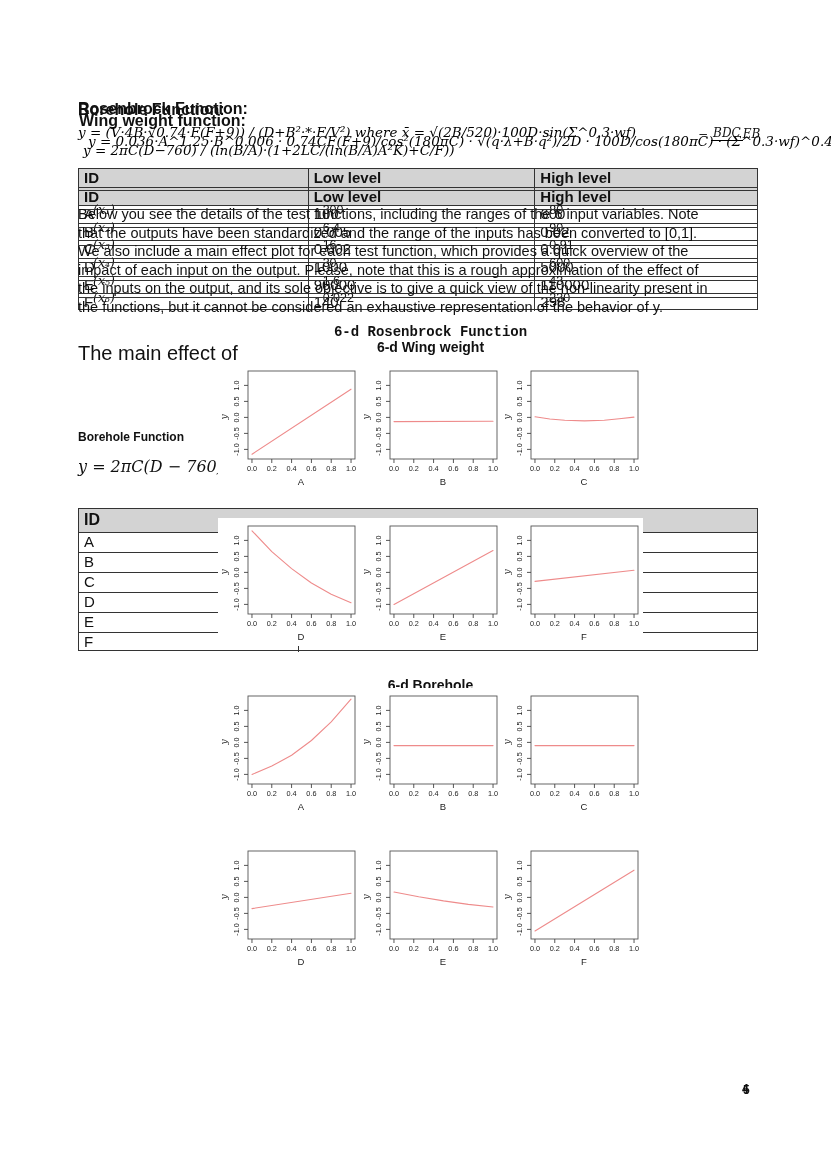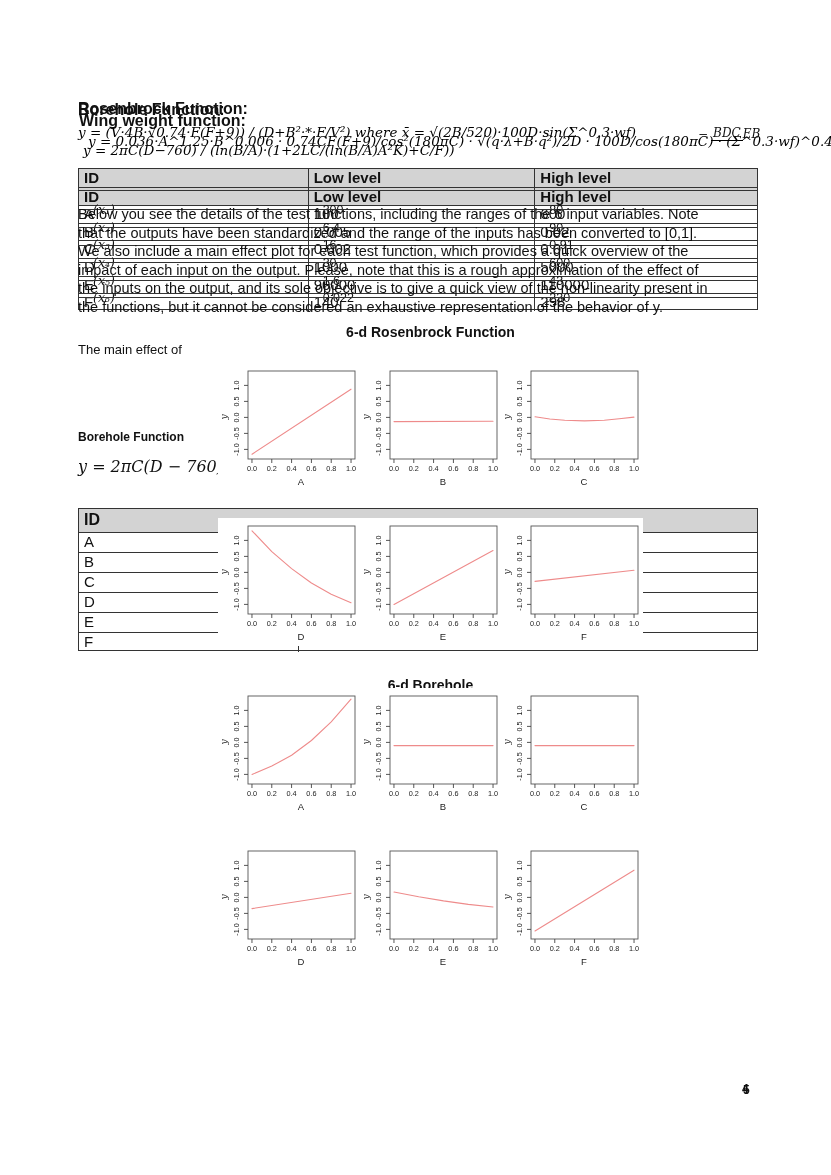--- a/index.html
+++ b/index.html
@@ -23,23 +23,23 @@
   .t1c0{width:230px;border-right:1px solid #333;}
   .t1c1{width:227px;border-right:1px solid #333;}
   .t1c2{width:222px;}
   .t1 .hdr{background:#d3d3d3;font-weight:bold;font-size:15px;height:18px;line-height:17px;}
   .t1 .datarow{height:17.67px;font-size:15px;line-height:16px;}
   .layer2{position:absolute;left:14px;top:-4px;font-size:12.5px;}
   .layer2.mathy{font-family:"DejaVu Serif",serif;font-style:italic;}
   .ghostline{position:absolute;left:0;width:678px;height:1px;background:#333;}
   
   .paragraph{left:78px;top:205px;width:710px;font-size:14.5px;line-height:18.6px;white-space:pre-line;z-index:2;}
-  .main-effect{left:78px;top:342px;font-size:13px;}
+  .main-effect{left:78px;top:342px;font-size:20px;}
   .fig-title{left:218px;width:425px;text-align:center;font-size:14px;font-weight:bold;z-index:2;}
-  .t1pos{top:324px;} .t2pos{top:339px;} .t3pos{top:630px;margin-top:47px;}
+  .t1pos{top:324px;font-family:Liberation Mono, monospace;} .t2pos{top:339px;} .t3pos{top:630px;margin-top:47px;}
   .borehole-heading{left:78px;top:430px;font-size:12px;font-weight:bold;z-index:1;white-space:nowrap;}
   .borehole-formula{left:78px;top:457px;font-family:"DejaVu Serif",serif;font-style:italic;font-size:16px;z-index:1;white-space:nowrap;}
   
   #table2{left:78px;top:508px;width:680px;height:143px;border:1px solid #333;box-sizing:border-box;z-index:1;}
   .t2hdr{background:#d3d3d3;font-weight:bold;font-size:16px;height:23px;line-height:22px;padding-left:5px;box-sizing:border-box;}
   .t2row{display:flex;border-top:1px solid #333;height:20px;box-sizing:border-box;font-size:15px;line-height:18px;}
   .t2c0{width:220px;border-right:1px solid #333;box-sizing:border-box;padding-left:5px;}
   .chart{position:absolute;width:142px;height:128px;z-index:5;}
   .pageno{left:742px;top:1082px;width:20px;height:16px;z-index:2;}
   .pageno span{position:absolute;font-size:12px;font-weight:bold;}
@@ -124,20 +124,21 @@
   <div class="abs paragraph">Below you see the details of the test functions, including the ranges of the 6 input variables. Note
 that the outputs have been standardized and the range of the inputs has been converted to [0,1].
 We also include a main effect plot for each test function, which provides a quick overview of the
 impact of each input on the output. Please, note that this is a rough approximation of the effect of
 the inputs on the output, and its sole objective is to give a quick view of the non-linearity present in
 the functions, but it cannot be considered an exhaustive representation of the behavior of y.</div>
 
   <div class="abs main-effect">The main effect of</div>
 
   <div class="abs fig-title t1pos">6-d Rosenbrock Function</div>
+  <div class="abs fig-title t2pos">6-d Wing weight</div>
 
   <div class="abs borehole-heading">Borehole Function</div>
   <div class="abs borehole-formula">y = 2πC(D − 760)</div>
 
   <div class="abs" id="table2">
       <div class="t2hdr">ID</div>
       <div class="t2row">
         <div class="t2c0">A</div>
         <div class="t2crest"></div>
       </div>

